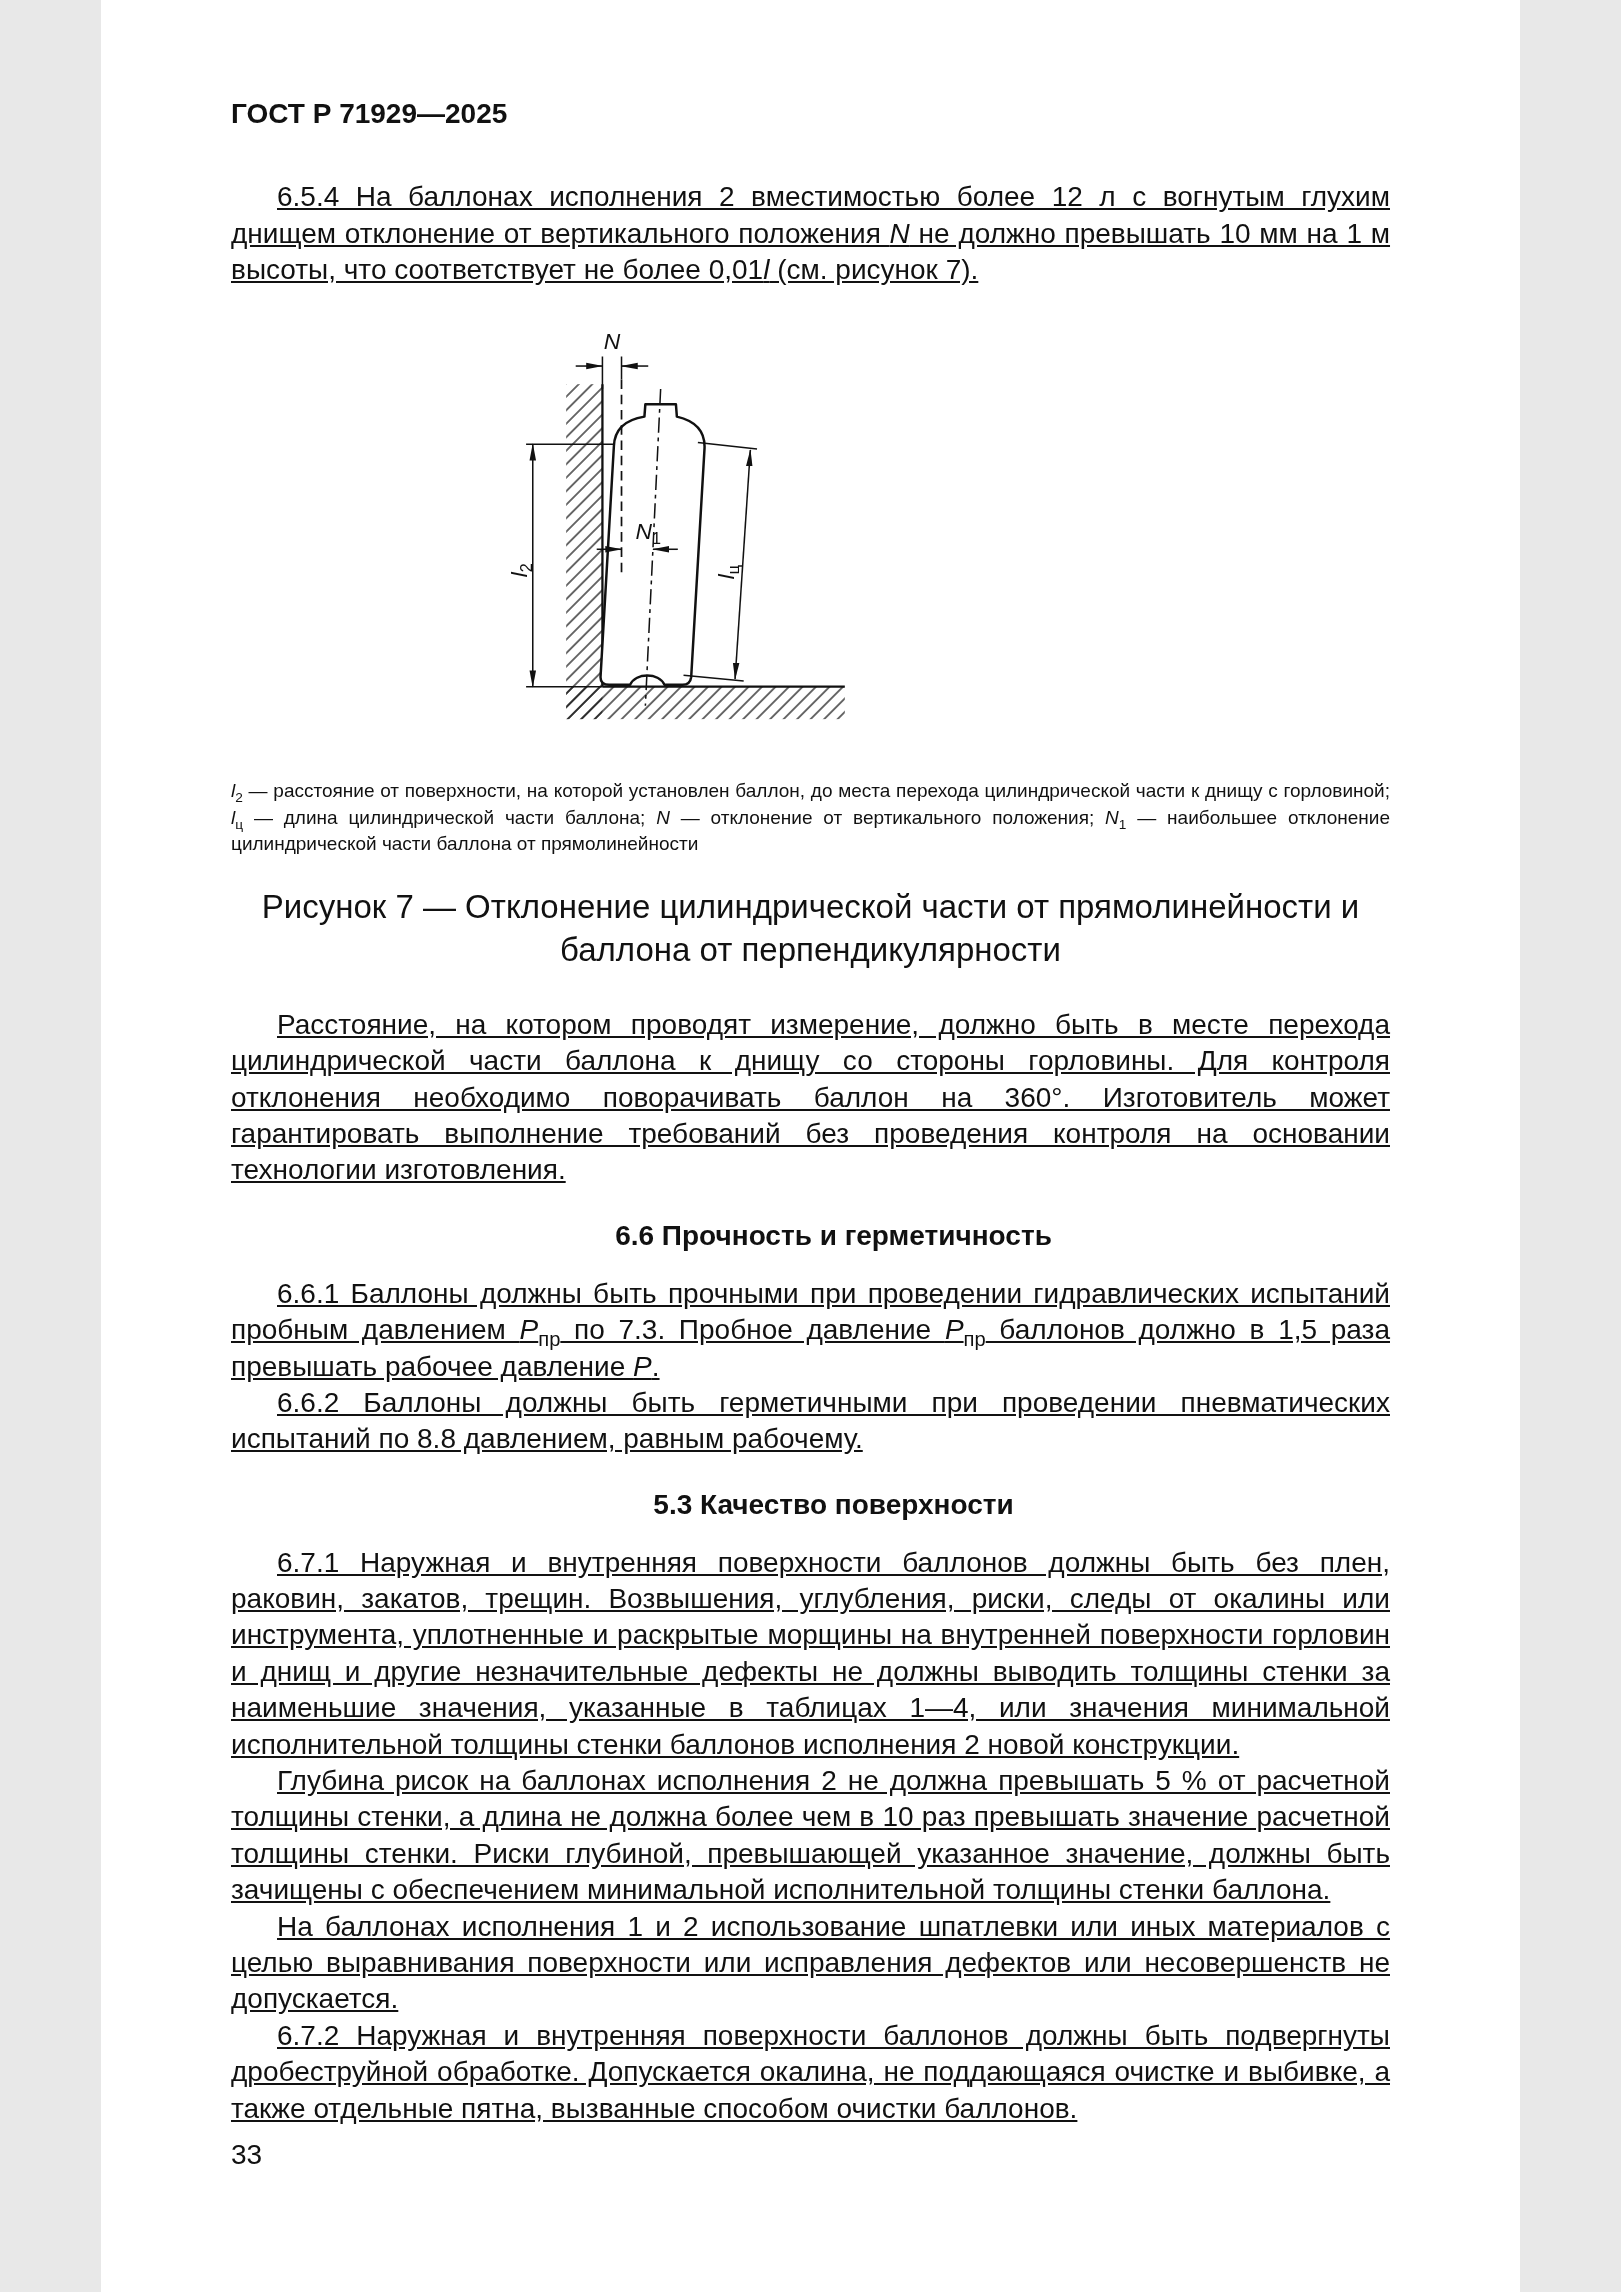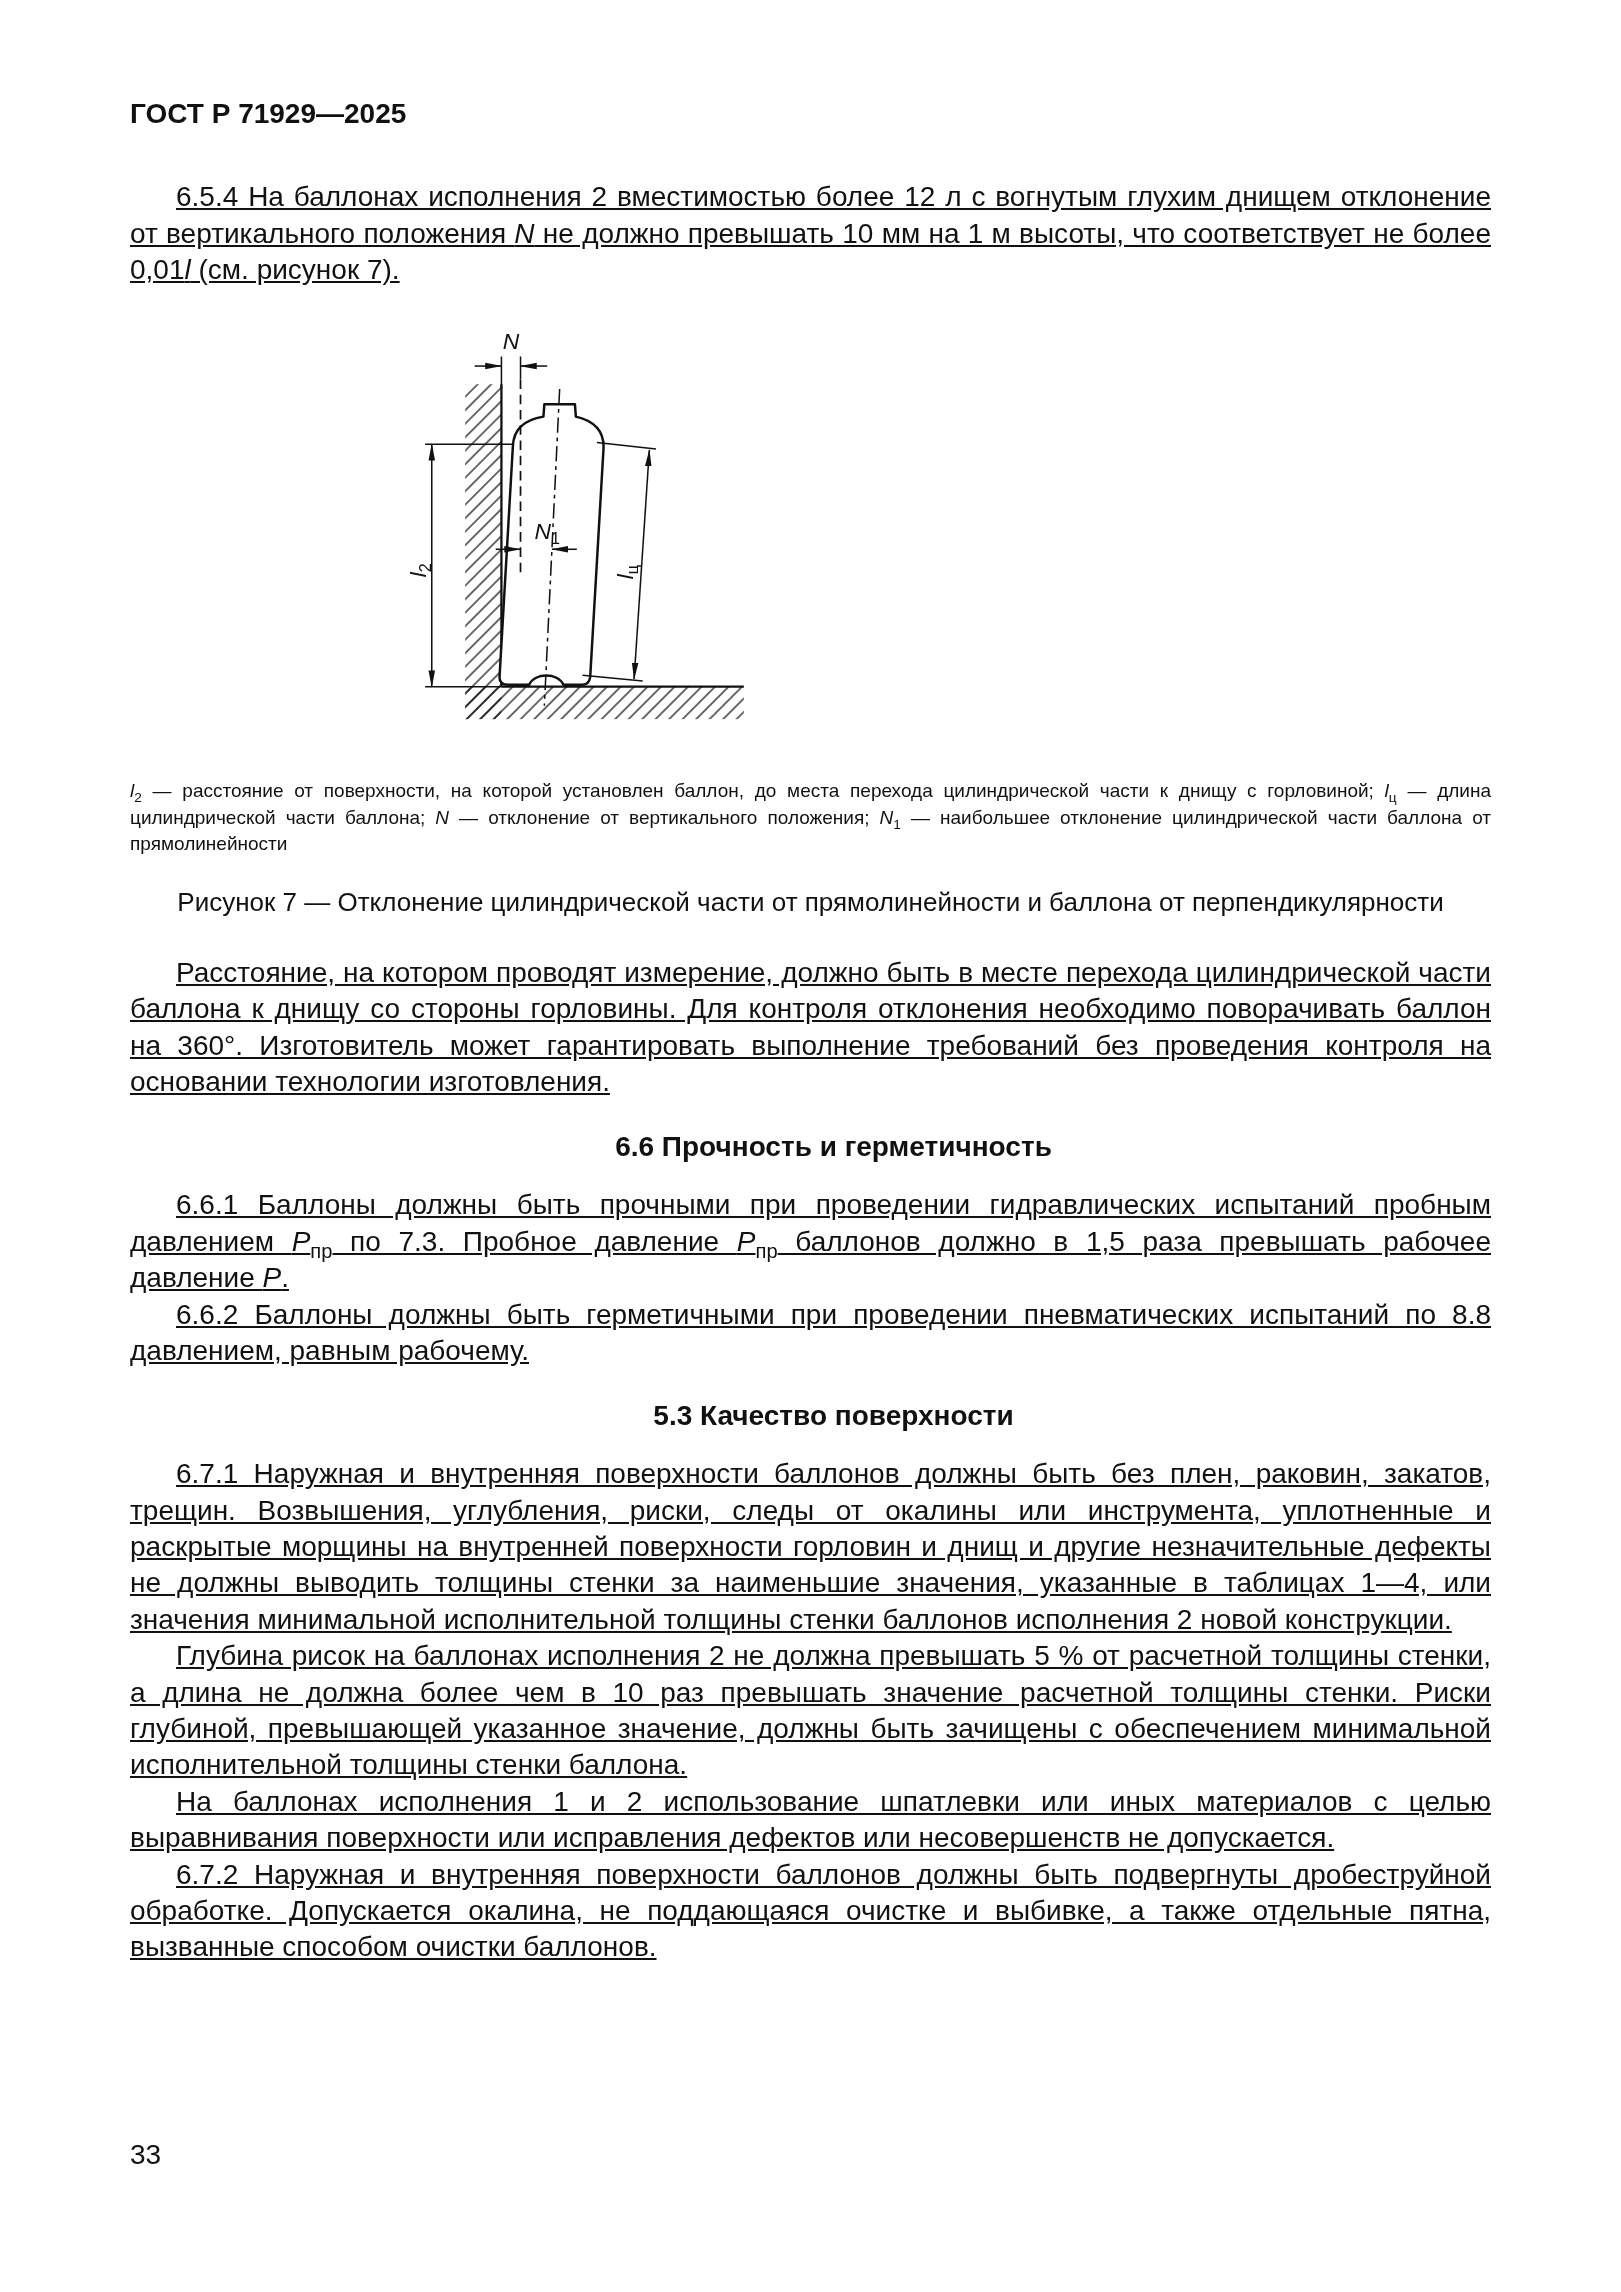--- a/index.html
+++ b/index.html
@@ -1,36 +1,36 @@
 <!DOCTYPE html>
 <html><head>
 <meta charset="utf-8">
 <style>
   html,body { margin:0; padding:0; background:#e8e8e8; }
   .page {
     position:relative;
-    width:1621px; height:2293px;
+    width:1419px; height:2293px;
     margin:0 auto;
     background:#ffffff;
     color:#111;
     font-family:"Liberation Sans","DejaVu Sans",sans-serif;
     font-size:28px;
     line-height:1.3;
     box-sizing:border-box;
     padding:96px 130px 0 130px;
   }
   .header { font-weight:bold; margin:0 0 47px 0; }
   p { margin:0; text-align:justify; text-indent:46px;text-decoration:underline; }
   .it { font-style:italic; }
   sub { font-size:0.72em; line-height:0; }
   .heading { font-weight:bold; padding-left:46px; margin:29px 0 21.6px 0;text-align:center; }
   figure { margin:37px 0 13.7px 0; }
   .drawing { margin-left:276px; }
   .legend { font-size:19px; line-height:1.38; text-align:justify; margin-top:27.4px; }
-  .caption { text-align:center; font-size:26px; margin:29px 19.6px 35px 19.6px; }
+  .caption { text-align:center; font-size:33px; margin:29px 19.6px 35px 19.6px; }
   .page-number { position:absolute; left:130px; top:2137px; }
   svg { font-family:inherit; }
   svg text { fill:#111; }
 </style>
 </head>
 <body>
 
 <div class="page">
 
   <div class="header">ГОСТ Р 71929—2025</div>

